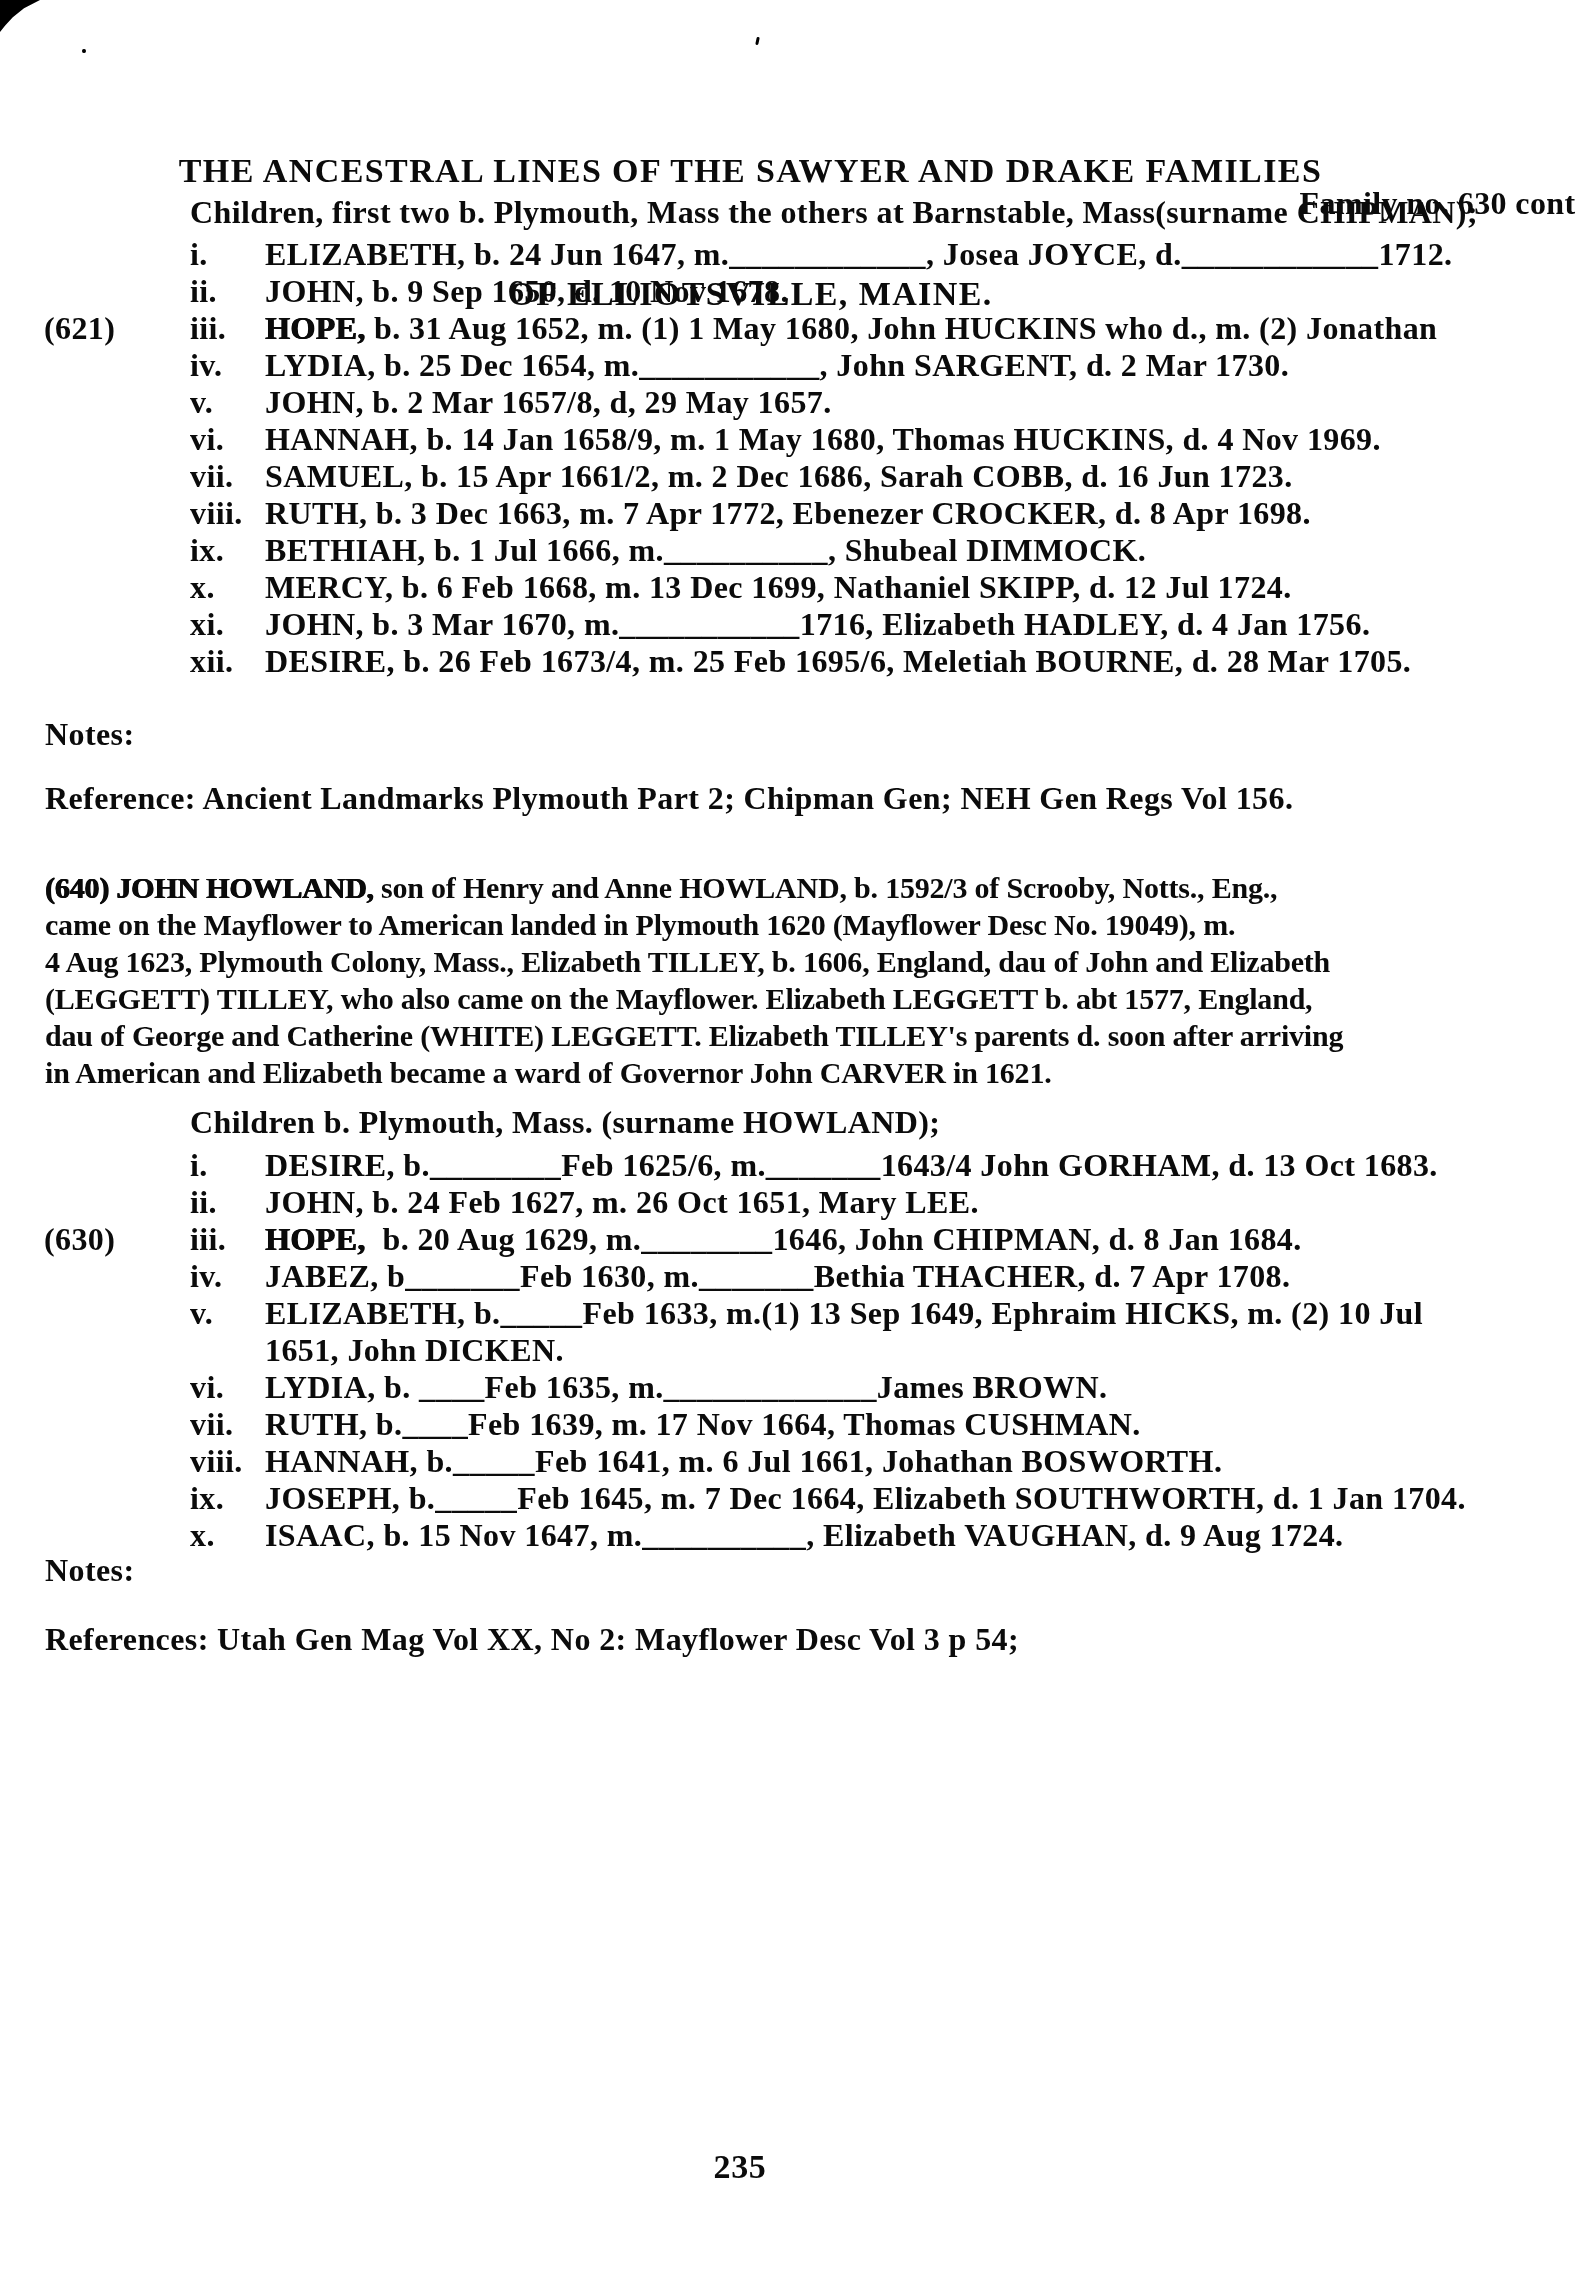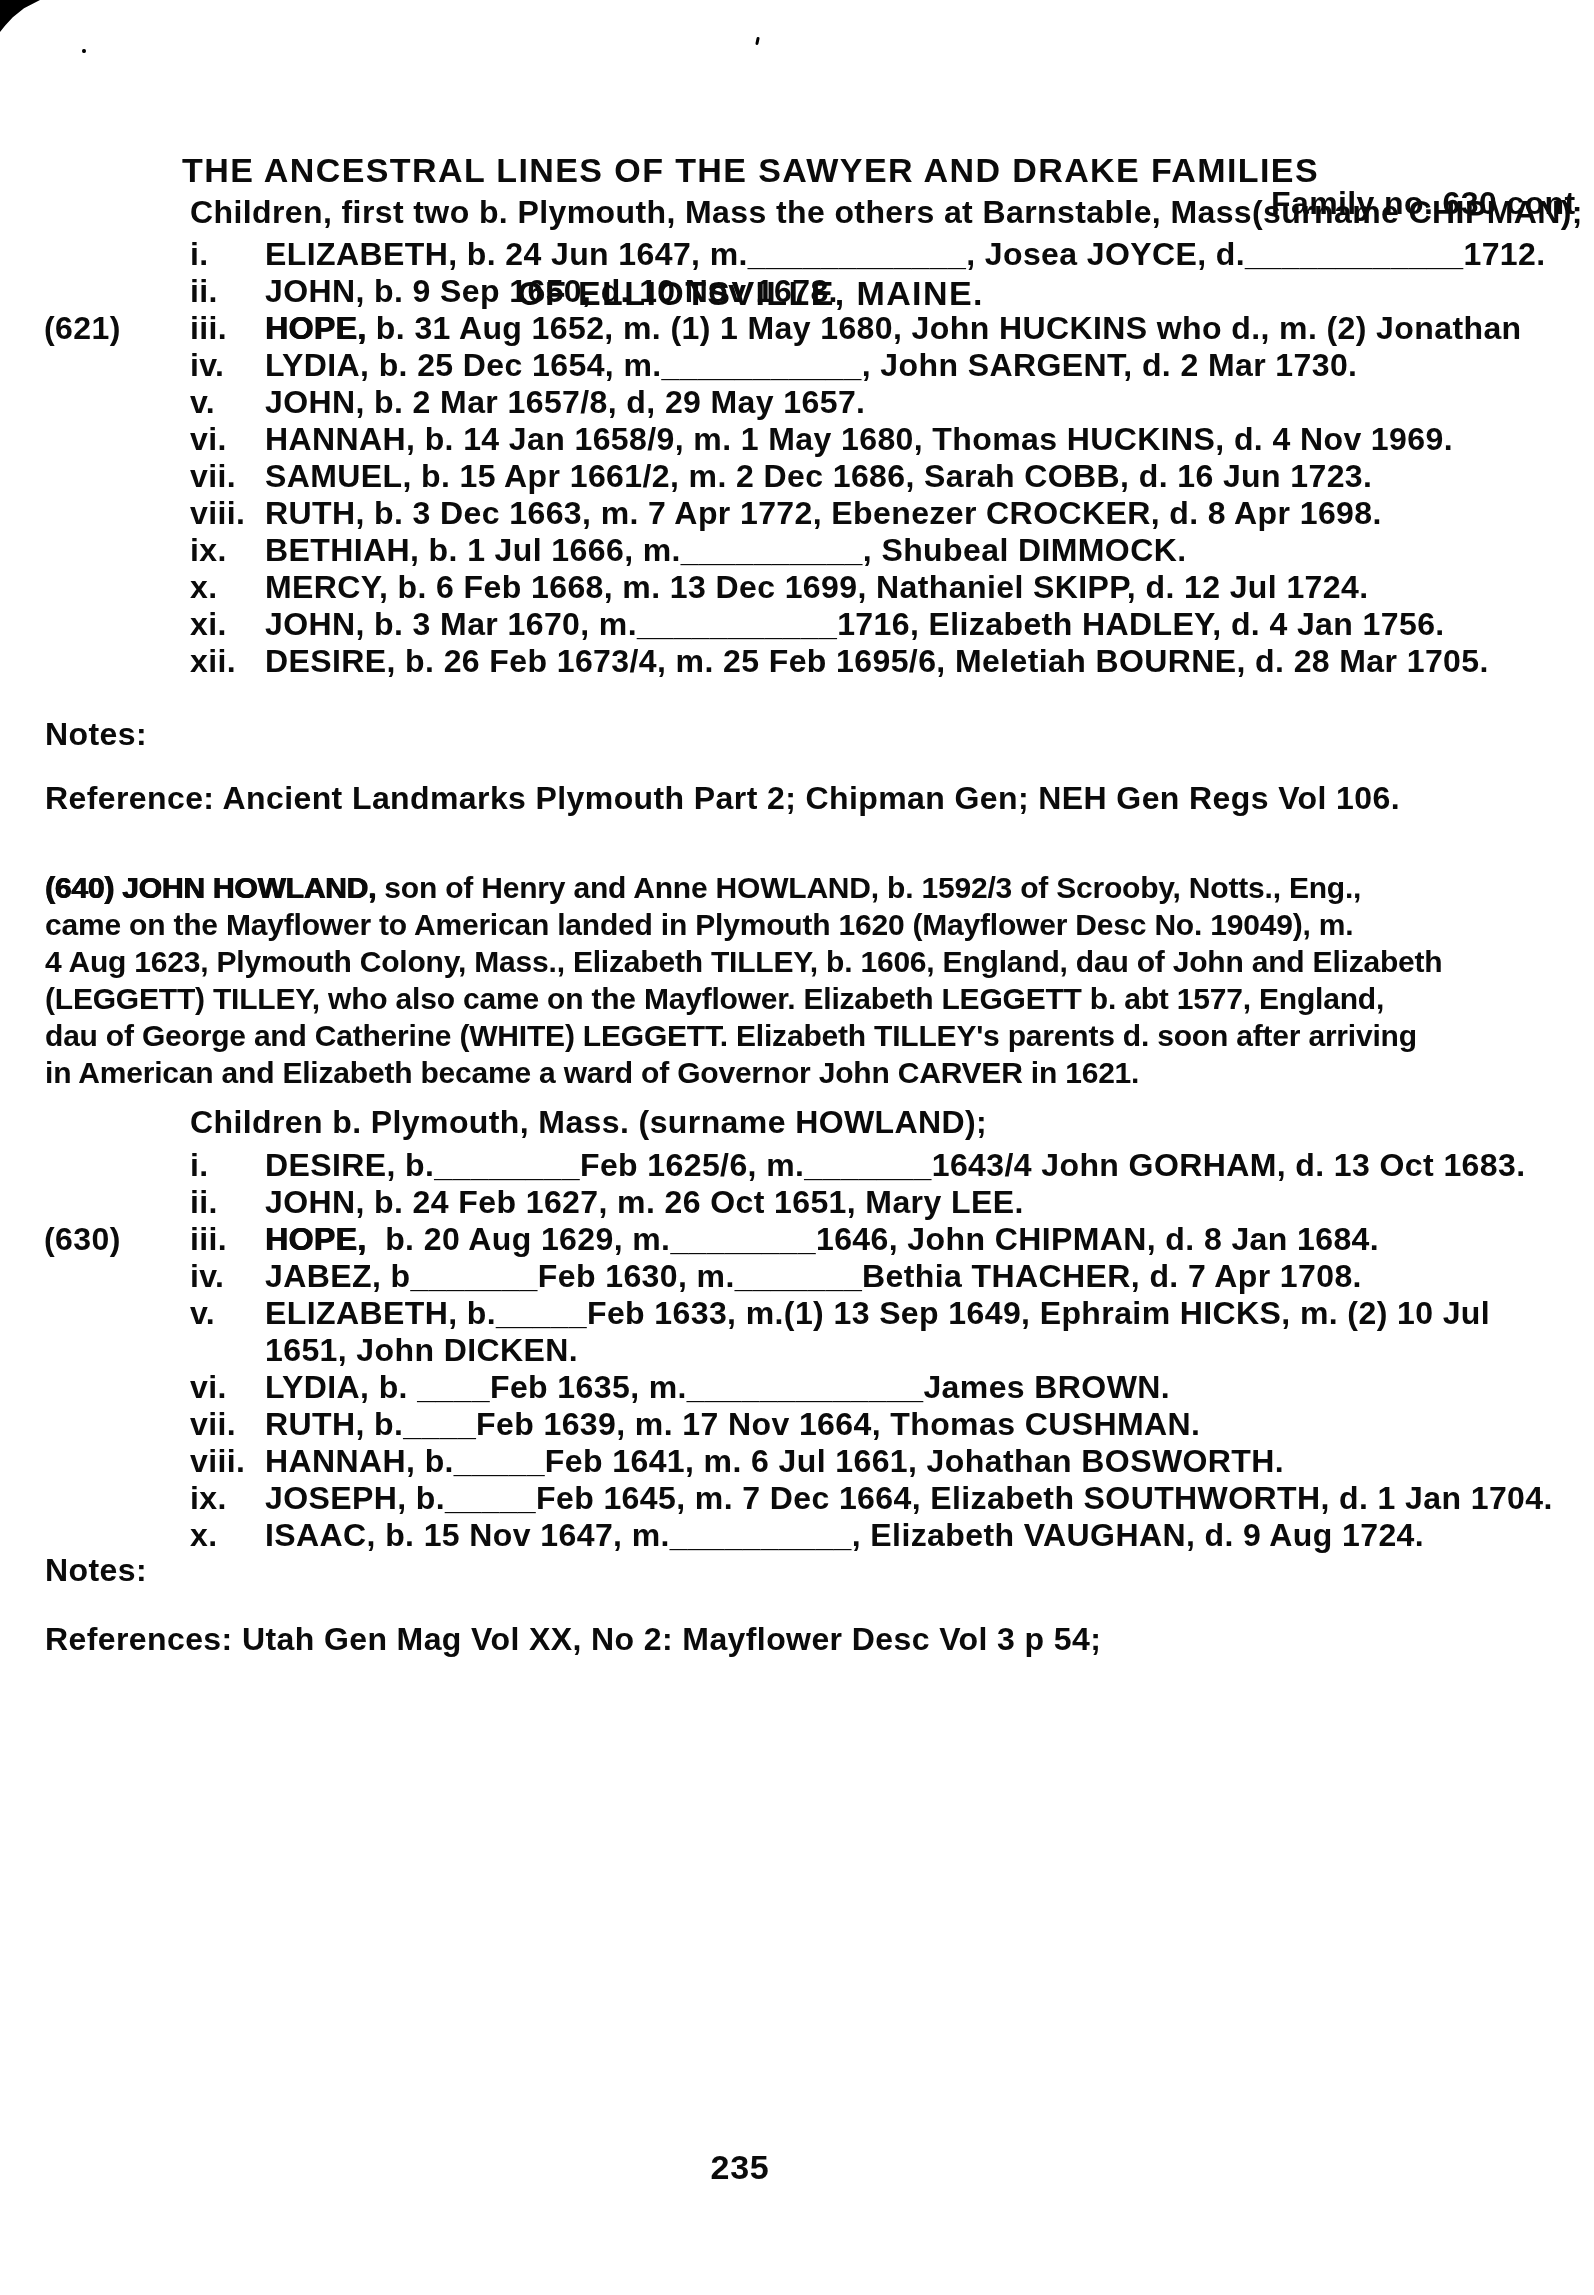--- a/index.html
+++ b/index.html
@@ -1,21 +1,21 @@
 <!DOCTYPE html>
 <html style="font-size:11.5px"><head>
 <meta charset="utf-8">
 <style>
   html,body{margin:0;padding:0;background:#e8e8e8;}
   .page{
     position:relative;
     width:1595px;height:2295px;
     background:#ffffff;
     color:#0b0b0b;
-    font-family:Liberation Sans, sans-serif;
+    font-family:Liberation Serif, serif;
     font-weight:700;
     overflow:hidden;
   }
   .abs{position:absolute;}
 
   
   .corner{top:0;left:0;width:40px;height:32px;background:#000;
     clip-path:polygon(0 0,100% 0,60% 26%,32% 54%,13% 80%,0 100%);}
   .speck-a{top:49px;left:82px;width:3.6px;height:4.3px;background:#000;border-radius:50%;}
   .speck-b{top:37px;left:756px;width:2.9px;height:8px;background:#000;border-radius:1.4px;transform:rotate(12deg);}
@@ -139,21 +139,21 @@
       </div>
 
       <div class="row">
 
         <span class="num">xii.</span>
         <span class="itext"><span>DESIRE, b. 26 Feb 1673/4, m. 25 Feb 1695/6, Meletiah BOURNE, d. 28 Mar 1705.</span></span>
       </div>
     </div>
 
   <div class="abs flush notes1">Notes:</div>
-  <div class="abs flush ref1">Reference: Ancient Landmarks Plymouth Part 2; Chipman Gen; NEH Gen Regs Vol 106.</div>
+  <div class="abs flush ref1">Reference: Ancient Landmarks Plymouth Part 2; Chipman Gen; NEH Gen Regs Vol 156.</div>
 
   <div class="abs para">
 
       <div class="pline"><span class="lead">(640) JOHN HOWLAND,</span><span> son of Henry and Anne HOWLAND, b. 1592/3 of Scrooby, Notts., Eng.,</span></div>
 
       <div class="pline"><span>came on the Mayflower to American landed in Plymouth 1620 (Mayflower Desc No. 19049), m.</span></div>
 
       <div class="pline"><span>4 Aug 1623, Plymouth Colony, Mass., Elizabeth TILLEY, b. 1606, England, dau of John and Elizabeth</span></div>
 
       <div class="pline"><span>(LEGGETT) TILLEY, who also came on the Mayflower. Elizabeth LEGGETT b. abt 1577, England,</span></div>

